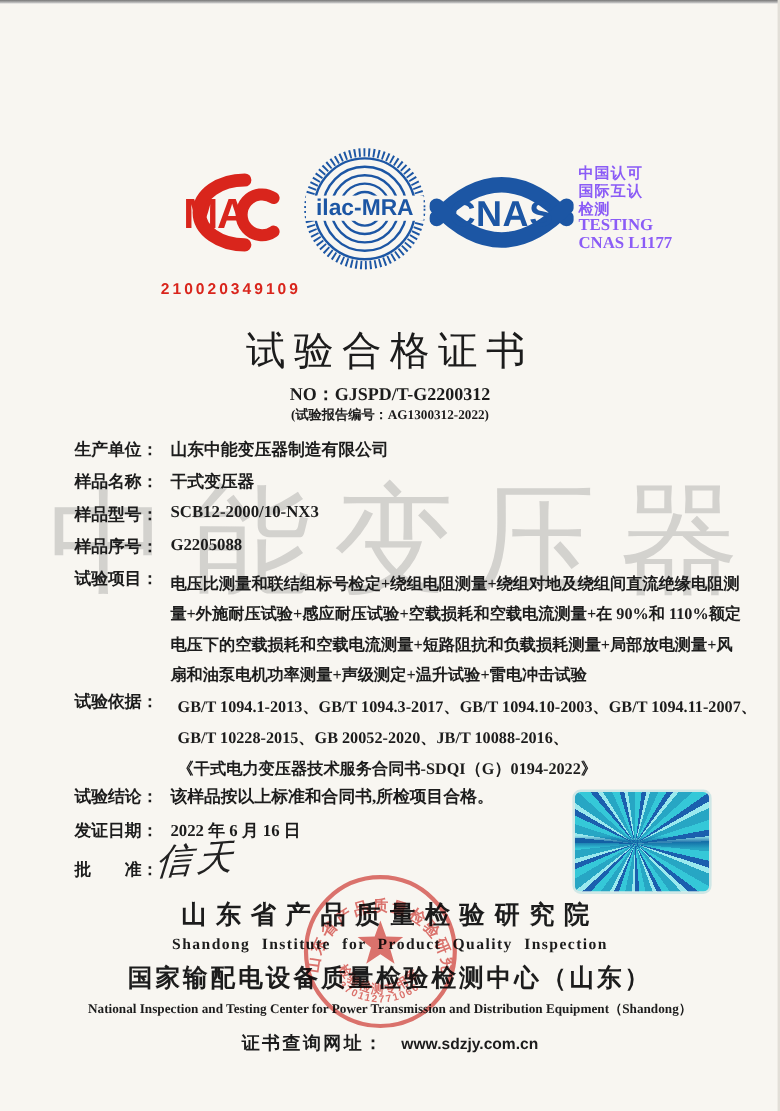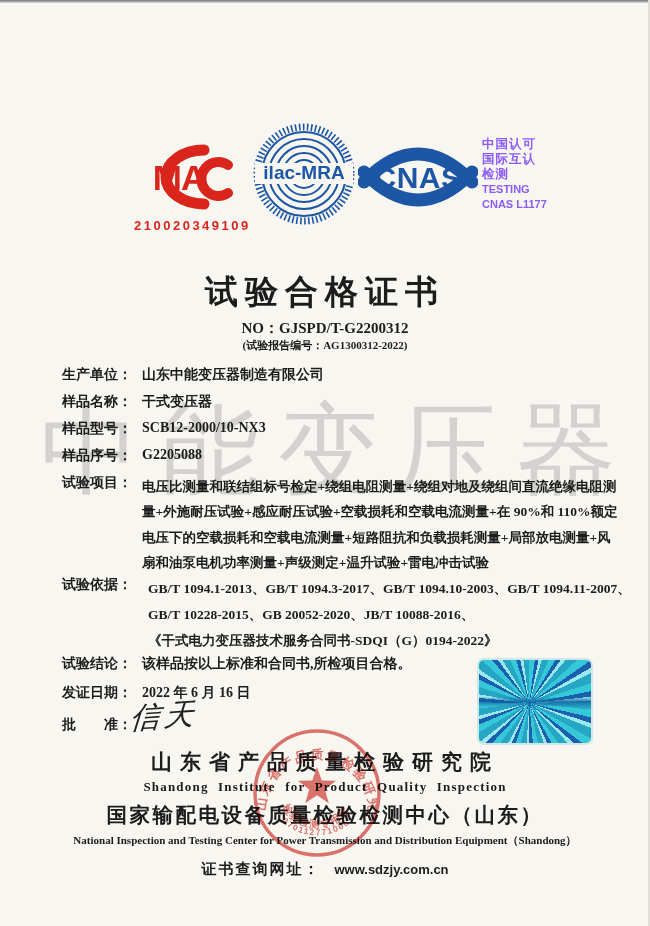--- a/index.html
+++ b/index.html
@@ -15,32 +15,32 @@
   
   .watermark{
     position:absolute;left:40px;top:384px;z-index:1;
     font-size:100px;font-weight:400;letter-spacing:19px;white-space:nowrap;
     color:rgba(125,125,125,0.30);
   }
 
   
   .logo{position:absolute;z-index:2;}
   .cma{left:134px;top:142px;width:104px;text-align:center;}
-  .cma-num{margin-top:0;color:#d9251c;font-weight:700;font-size:13px;
+  .cma-num{margin-top:14px;color:#d9251c;font-weight:700;font-size:13px;
     letter-spacing:2.5px;font-family:"Liberation Sans",sans-serif;white-space:nowrap;}
   .ilac{left:252px;top:122px;}
   .cnas{left:358px;top:140px;text-decoration:underline;}
   .cnas-text{left:482px;top:137px;color:#8b5cf6;font-weight:700;
     font-family:"Liberation Sans",sans-serif;}
   .cnas-text .cn{font-size:12.5px;line-height:15px;letter-spacing:1px;}
-  .cnas-text .en{font-size:11px;line-height:14.5px;letter-spacing:0;}
+  .cnas-text .en{font-size:14px;line-height:14.5px;letter-spacing:0;font-family:Liberation Serif, serif;}
 
   
   .title{position:absolute;top:270px;left:0;width:650px;z-index:2;text-align:center;
-    font-size:33px;font-weight:700;letter-spacing:7px;}
+    font-size:33px;font-weight:400;letter-spacing:7px;}
   .cert-no{position:absolute;top:319px;left:0;width:650px;z-index:2;text-align:center;
     font-size:15px;font-weight:700;}
   .report-no{position:absolute;top:338px;left:0;width:650px;z-index:2;text-align:center;
     font-size:11px;font-weight:700;}
 
   
   .row{position:absolute;left:62px;z-index:2;display:flex;align-items:flex-start;
     font-size:14px;white-space:nowrap;}
   .lbl{font-weight:700;flex:0 0 80px;}
   .val{font-weight:600;}

